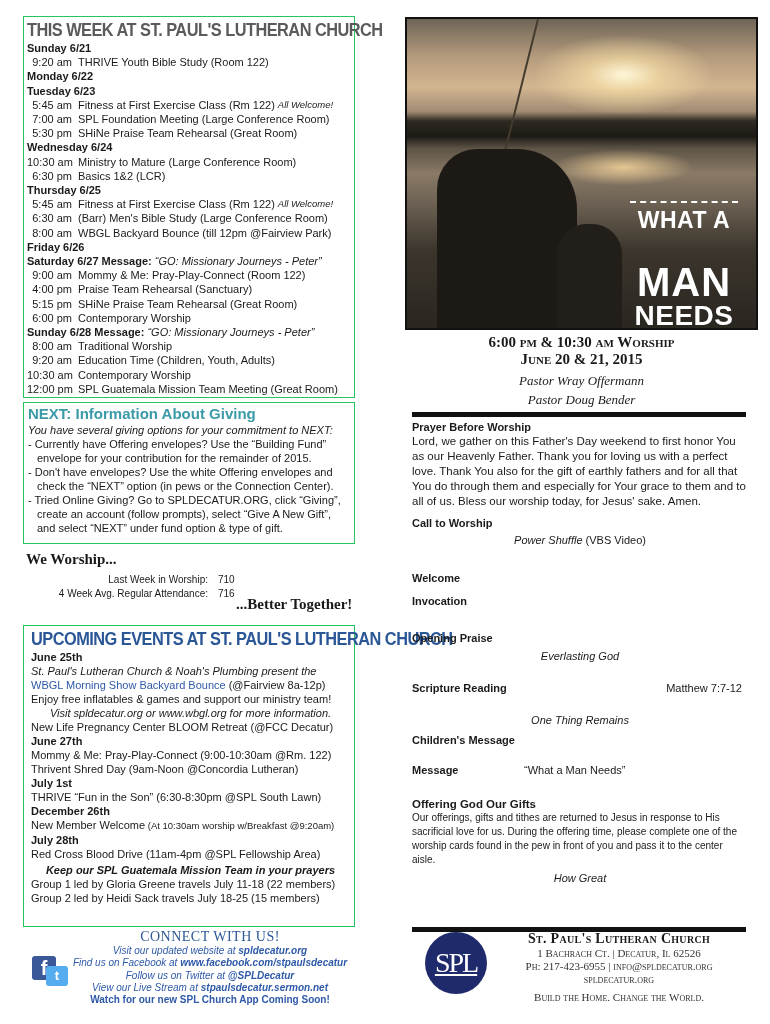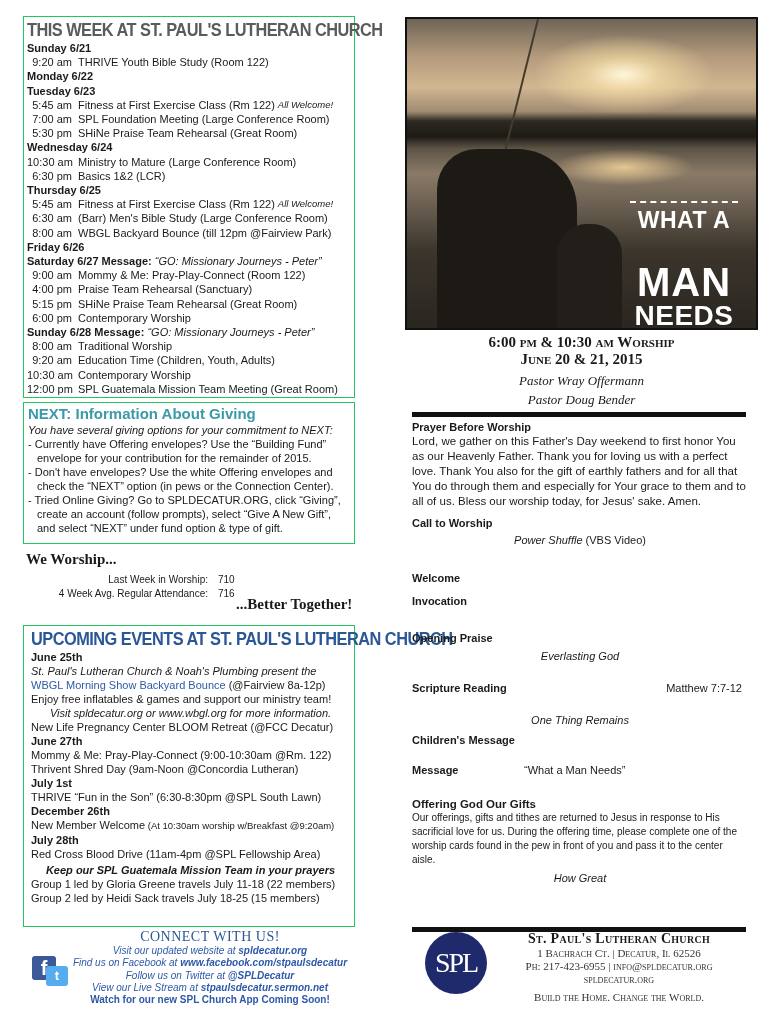--- a/index.html
+++ b/index.html
@@ -85,21 +85,21 @@
   .order { left: 412px; top: 420px; width: 336px; font-size: 11px; line-height: 14px; }
   .oh { font-weight: bold; font-size: 11px; }
   .op { font-size: 11px; line-height: 14.2px; }
   .item-center { text-align: center; font-style: italic; }
   .row-split { display: flex; justify-content: space-between; }
   .msg-row { display: flex; }
   .msg-row .l { width: 112px; font-weight: bold; }
 
   .logo-area { left: 412px; top: 927px; width: 336px; height: 80px; }
   .logo-circle { position: absolute; left: 13px; top: 5px; width: 62px; height: 62px; border-radius: 50%; background: #1e2a6b; color: #fff;
-    font-family: "Liberation Serif", serif; font-size: 28px; line-height: 62px; text-align: center; letter-spacing: -2px; }
+    font-family: "Liberation Serif", serif; font-size: 28px; line-height: 62px; text-align: center; letter-spacing: -2px; text-decoration: underline; }
   .church-info { position: absolute; left: 78px; top: 4px; width: 258px; text-align: center; font-family: "Liberation Serif", serif; }
   .ci-name { font-size: 14px; font-weight: bold; font-variant: small-caps; line-height: 16px; letter-spacing: 0.3px; }
   .ci-line { font-size: 11px; font-variant: small-caps; line-height: 13px; color: #333; }
   .ci-tag { font-size: 11px; font-variant: small-caps; line-height: 16px; color: #333; margin-top: 3px; }
 </style>
 </head>
 <body>
 
 <div class="box week-box">
   <div class="head-condensed week-title">THIS WEEK AT ST. PAUL'S LUTHERAN CHURCH</div>

